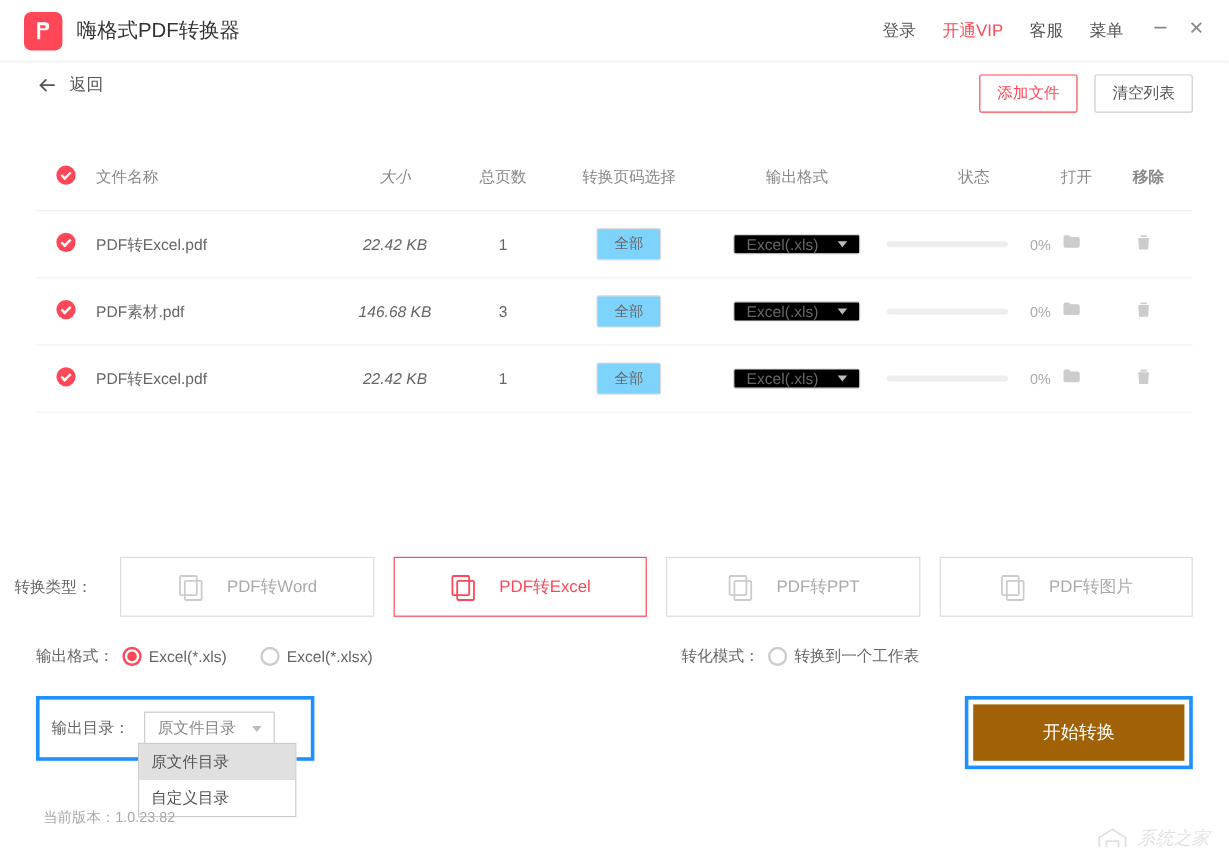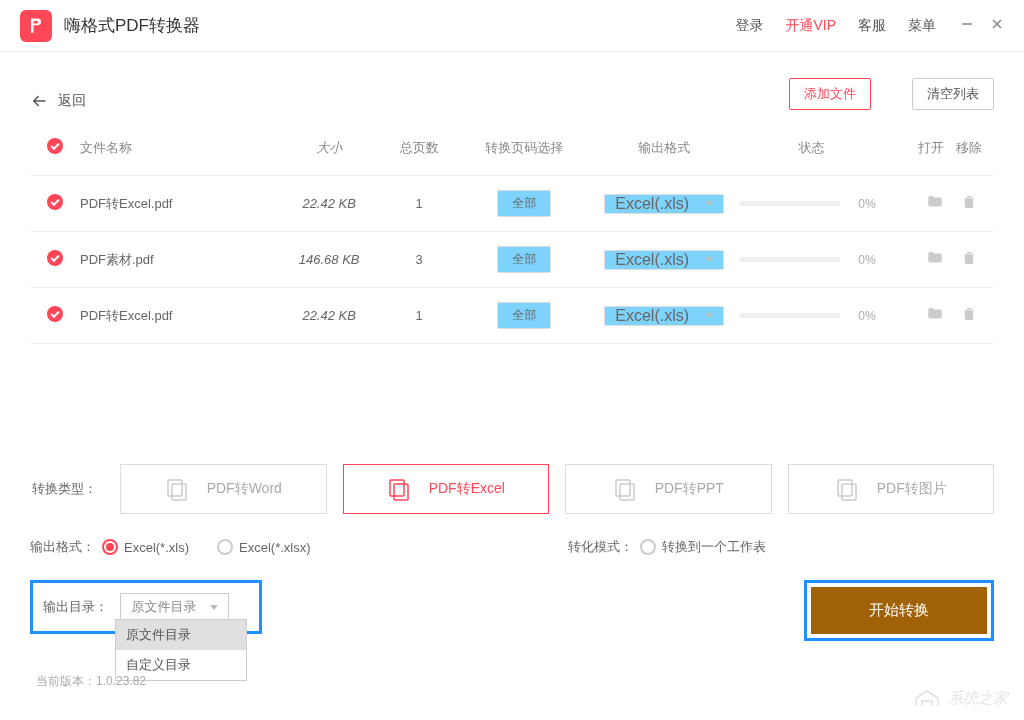--- a/index.html
+++ b/index.html
@@ -6,51 +6,51 @@
 body { width: 1024px; height: 720px; background: #fff; overflow: hidden; position: relative; }
 
 .titlebar { height: 52px; display: flex; align-items: center; border-bottom: 1px solid #eee; padding: 0 20px; }
 .app-logo { width: 32px; height: 32px; background: #ff4757; border-radius: 6px; display: flex; align-items: center; justify-content: center; margin-right: 12px; }
 .app-title { font-size: 17px; color: #333; flex: 1; }
 .nav-links { display: flex; gap: 22px; align-items: center; font-size: 14px; color: #666; }
 .nav-link { color: #555; cursor: pointer; }
 .nav-link.vip { color: #ff4757; }
 .win-controls { display: flex; gap: 16px; margin-left: 24px; color: #888; }
 
-.toolbar { height: 48px; display: flex; align-items: flex-end; padding: 0 30px; margin-top: 10px; gap: 16px; }
+.toolbar { height: 48px; display: flex; align-items: flex-start; padding: 0 30px; margin-top: 10px; }
 .back-btn { display: flex; align-items: center; gap: 10px; color: #555; font-size: 14px; cursor: pointer; }
 .spacer { flex: 1; }
 .btn-outline { border: 1px solid #ccc; background: #fff; padding: 6px 14px; font-size: 13px; color: #555; cursor: pointer; border-radius: 2px; }
-.btn-outline.red { border-color: #ff4757; color: #ff4757; margin-right: 25px; }
+.btn-outline.red { border-color: #ff4757; color: #ff4757; margin-right: 14px; }
 
 .table-wrap { margin: 10px 30px 0 30px; font-size: 13px; color: #666; }
 .thead, .trow { display: flex; align-items: center; height: 56px; border-bottom: 1px solid #f0f0f0; }
 .thead { font-size: 13px; color: #888; }
 .col-check { width: 50px; text-align: center; }
 .col-name { flex: 2.2; }
 .col-size { width: 100px; text-align: center; font-style: italic; }
 .col-pages { width: 80px; text-align: center; }
 .col-pagesel { width: 130px; text-align: center; }
 .col-format { width: 150px; text-align: center; }
 .col-status { flex: 1.6; text-align: center; display: flex; align-items: center; gap: 10px; }
-.col-open { width: 60px; text-align: right; }
-.col-remove { width: 50px; text-align: center; }
+.col-open { width: 60px; text-align: left; }
+.col-remove { width: 50px; text-align: left; font-weight: bold; }
 
 .check-icon { display: inline-block; width: 16px; height: 16px; border-radius: 50%; background: #ff4757; position: relative; }
 .check-icon::after { content: ""; position: absolute; left: 4px; top: 5px; width: 6px; height: 3px; border-left: 2px solid #fff; border-bottom: 2px solid #fff; transform: rotate(-45deg); }
 
 .mini-btn { border: 1px solid #ddd; background: #7dd3fc; padding: 4px 14px; font-size: 12px; color: #666; border-radius: 2px; cursor: pointer; }
-.select-box { border: 1px solid #ddd; background: #7dd3fc; padding: 0 10px; font-size: 16px; color: #666; border-radius: 2px; cursor: pointer; display: inline-flex; align-items: center; gap: 16px; }
+.select-box { border: 1px solid #ddd; background: #000000; padding: 0 10px; font-size: 13px; color: #666; border-radius: 2px; cursor: pointer; display: inline-flex; align-items: center; gap: 16px; }
 .caret { width: 0; height: 0; border-left: 4px solid transparent; border-right: 4px solid transparent; border-top: 5px solid #bbb; }
 
 .progress-bar { flex: 1; height: 5px; background: #eee; border-radius: 3px; }
 .progress-pct { font-size: 12px; color: #aaa; width: 34px; }
 .icon-folder, .icon-trash { width: 18px; height: 18px; color: #ccc; cursor: pointer; display: inline-block; }
 
-.type-section { margin: 120px 30px 0 32px; display: flex; align-items: center; gap: 16px; font-size: 13px; color: #666; }
+.type-section { margin: 120px 30px 0 12px; display: flex; align-items: center; gap: 16px; font-size: 13px; color: #666; }
 .type-label { width: 72px; }
 .type-card { flex: 1; height: 50px; border: 1px solid #ddd; display: flex; align-items: center; justify-content: center; gap: 18px; color: #aaa; cursor: pointer; font-size: 14px; }
 .type-card.active { border-color: #ff4757; color: #ff4757; }
 .type-card .ph-icon { width: 24px; height: 24px; }
 
 .options-row { margin: 24px 30px 0 30px; display: flex; align-items: center; font-size: 13px; color: #666; }
 .opt-label { width: 72px; }
 .radio { display: inline-flex; align-items: center; gap: 6px; margin-right: 28px; cursor: pointer; }
 .radio-circle { width: 16px; height: 16px; border: 2px solid #ccc; border-radius: 50%; position: relative; }
 .radio.checked .radio-circle { border-color: #ff4757; }

